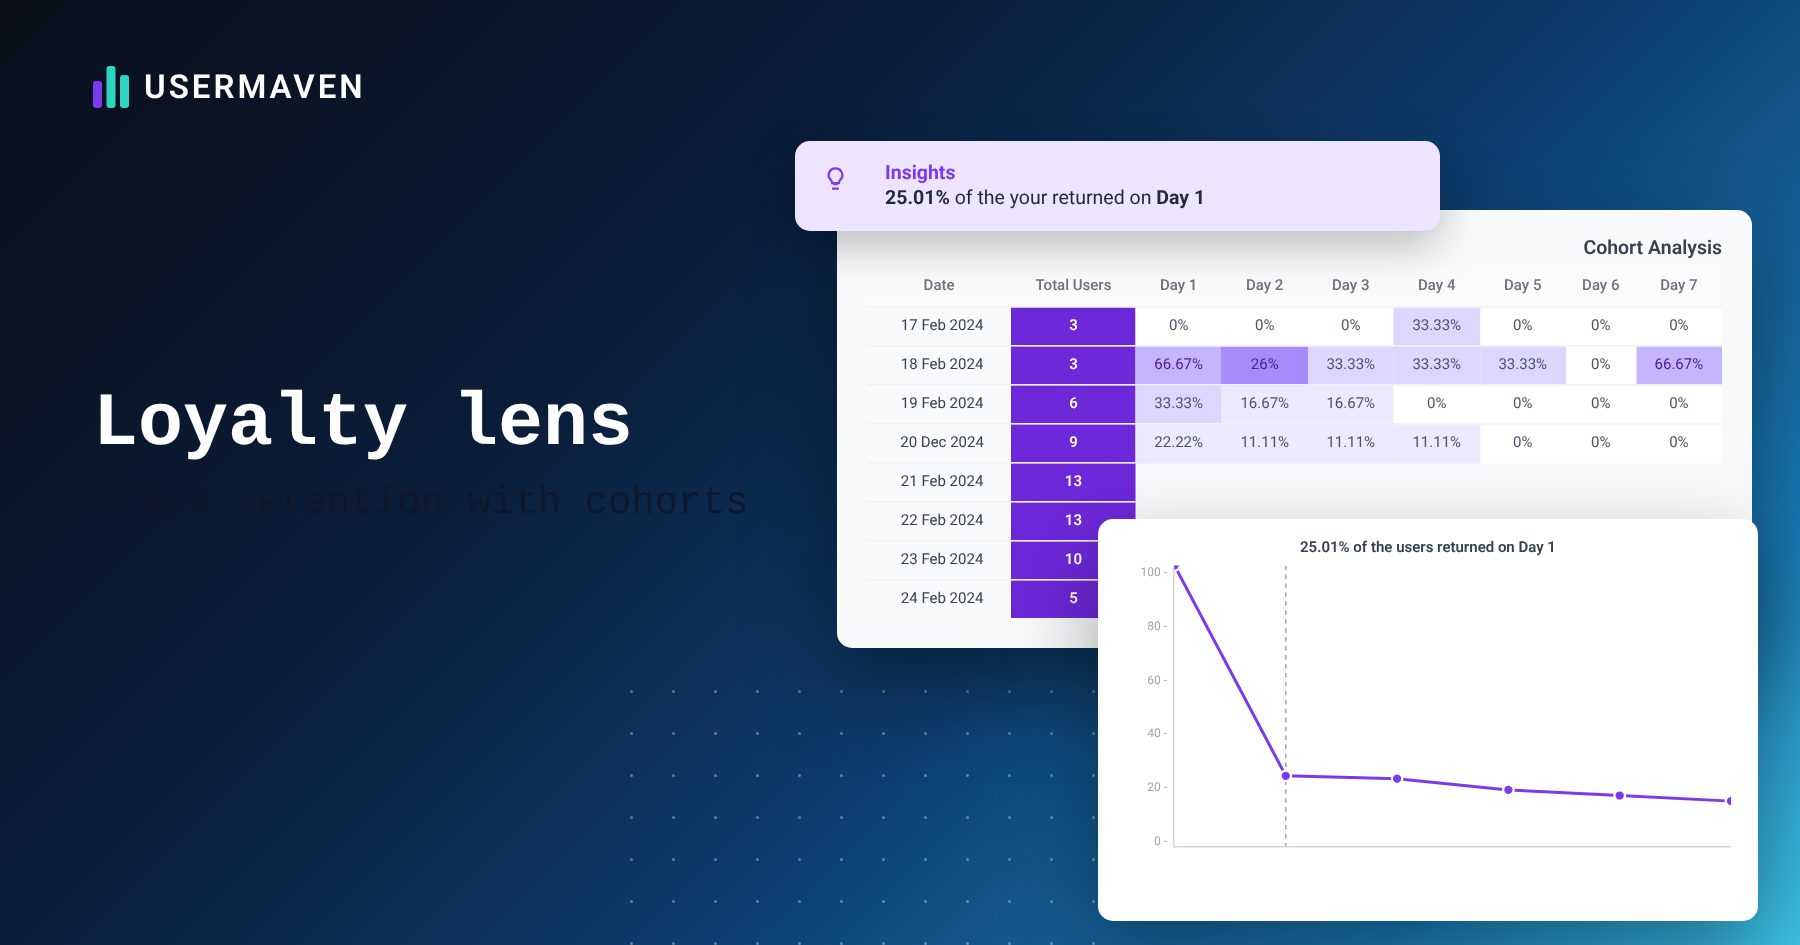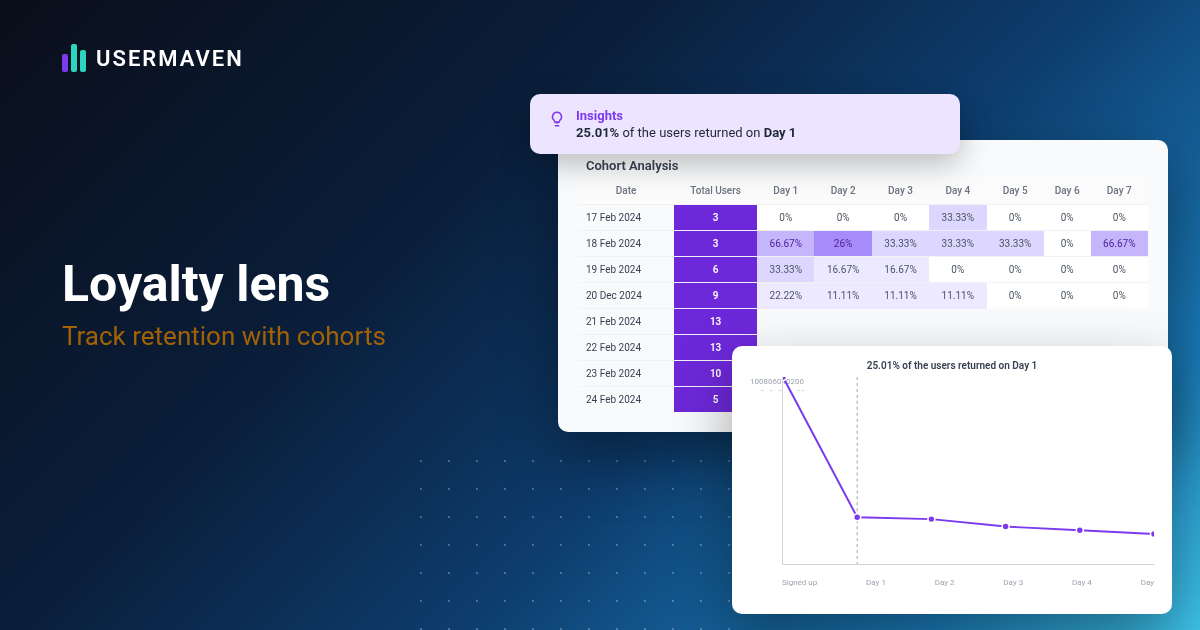--- a/index.html
+++ b/index.html
@@ -9,55 +9,55 @@
   font-family: -apple-system, BlinkMacSystemFont, "Segoe UI", Roboto, sans-serif;
   position: relative; overflow: hidden; color: #fff;
 }
 .logo { position: absolute; top: 44px; left: 62px; display: flex; align-items: center; gap: 10px; }
 .logo-bars { display: flex; align-items: flex-end; gap: 3px; }
 .logo-bars span { width: 6px; border-radius: 2px; }
 .b1 { height: 18px; background: #7c3aed; }
 .b2 { height: 28px; background: #2dd4bf; }
 .b3 { height: 22px; background: #2dd4bf; }
 .logo-text { font-size: 22px; font-weight: 600; letter-spacing: 2px; }
-.hero { position: absolute; left: 62px; top: 255px; }
+.hero { position: absolute; left: 62px; top: 255px; font-family: Liberation Mono, monospace; }
 .hero h1 { font-size: 50px; font-weight: 700; margin-bottom: 8px; }
-.hero p { font-size: 26px; font-weight: 400; color: #a16207; }
+.hero p { font-size: 26px; font-weight: 400; color: #0f172a; }
 .cohort-card {
   position: absolute; top: 140px; left: 558px; width: 610px;
   background: #f9fafb; border-radius: 10px;
   box-shadow: 0 25px 60px rgba(0,0,0,0.4);
   padding: 18px 20px 20px; color: #1f2937;
 }
-.cohort-title { font-size: 13px; font-weight: 600; margin-bottom: 4px; color: #374151; padding-left: 8px; }
+.cohort-title { font-size: 13px; font-weight: 600; margin-bottom: 4px; color: #374151; padding-left: 8px; text-align: right; }
 .cohort-sub { font-size: 10px; color: #6b7280; margin-bottom: 14px; padding-left: 8px; }
 table { border-collapse: collapse; width: 100%; font-size: 10px; }
 th { font-weight: 500; color: #6b7280; padding: 8px 4px; text-align: center; background: #fbfbfb; }
 td { padding: 7px 4px; text-align: center; color: #4b5563; border-top: 1px solid #f1f2f4; }
-td:first-child { text-align: left; padding-left: 8px; color: #374151; }
+td:first-child { text-align: center; padding-left: 8px; color: #374151; }
 .total-cell { background: #6d28d9; color: #fff; font-weight: 600; }
 .insights {
   position: absolute; top: 94px; left: 530px; width: 430px;
   background: #ede4ff; border-radius: 10px;
   box-shadow: 0 10px 30px rgba(0,0,0,0.25);
-  padding: 14px 18px; display: flex; gap: 10px; align-items: flex-start;
+  padding: 14px 18px; display: flex; gap: 24px; align-items: flex-start;
   z-index: 10;
 }
 .insights-icon { width: 18px; height: 18px; color: #7c3aed; flex-shrink: 0; margin-top: 2px; }
 .insights-title { font-size: 13px; font-weight: 700; color: #7c3aed; margin-bottom: 2px; }
 .insights-text { font-size: 13px; color: #1f2937; }
 .chart-card {
   position: absolute; top: 346px; left: 732px; width: 440px; height: 268px;
   background: #fff; border-radius: 10px;
   box-shadow: 0 25px 60px rgba(0,0,0,0.35);
   padding: 14px 18px; color: #1f2937; z-index: 5;
 }
 .chart-title { font-size: 10px; font-weight: 600; text-align: center; margin-bottom: 6px; color: #374151; }
 .chart-area { position: relative; height: 210px; }
-.y-axis { position: absolute; left: 0; top: 0; bottom: 22px; width: 28px; display: flex; flex-direction: row; justify-content: space-between; }
+.y-axis { position: absolute; left: 0; top: 0; bottom: 22px; width: 28px; display: flex; flex-direction: column; justify-content: space-between; }
 .y-axis span { font-size: 8px; color: #9ca3af; text-align: right; }
 .plot { position: absolute; left: 32px; right: 0; top: 0; bottom: 22px; border-left: 1px solid #d1d5db; border-bottom: 1px solid #d1d5db; }
 .x-axis { position: absolute; left: 32px; right: 0; bottom: 0; display: flex; justify-content: space-between; }
 .x-axis span { font-size: 8px; color: #9ca3af; }
 .dots-grid { position: absolute; left: 420px; top: 460px; display: grid; grid-template-columns: repeat(12, 14px); grid-auto-rows: 14px; gap: 14px; opacity: 0.35; z-index: -1; }
 .dots-grid span { width: 2px; height: 2px; background: #fff; border-radius: 50%; }
 </style>
 </head>
 <body>
 
@@ -75,21 +75,21 @@
   <p>Track retention with cohorts</p>
 </div>
 
 <div class="insights">
   <svg class="insights-icon" viewBox="0 0 24 24" fill="none" stroke="currentColor" stroke-width="2">
     <path d="M9 21h6M10 17h4M12 3a6 6 0 0 0-4 10.5c.7.8 1 1.5 1 2.5h6c0-1 .3-1.7 1-2.5A6 6 0 0 0 12 3z"></path>
   </svg>
   <div>
     <div class="insights-title">Insights</div>
     <div class="insights-text">
-      <strong>25.01%</strong><span> of the users returned on </span><strong>Day 1</strong>
+      <strong>25.01%</strong><span> of the your returned on </span><strong>Day 1</strong>
     </div>
   </div>
 </div>
 
 <div class="cohort-card">
   <div class="cohort-title">Cohort Analysis</div>
   <table>
     <thead>
         <tr id="cohort-head">
           <th>Date</th>
@@ -184,28 +184,20 @@
           <line x1="74" x2="74" y1="0" y2="188" stroke="#9ca3af" stroke-width="1" stroke-dasharray="3,3"></line>
           <path d="M0,0 L74,140.9812 L148,142.88 L222,150.4 L296,154.16 L370,157.92 " fill="none" stroke="#7c3aed" stroke-width="2"></path>
           <circle cx="0" cy="0" r="3.5" fill="#7c3aed" stroke="#fff" stroke-width="1.5"></circle>
           <circle cx="74" cy="140.9812" r="3.5" fill="#7c3aed" stroke="#fff" stroke-width="1.5"></circle>
           <circle cx="148" cy="142.88" r="3.5" fill="#7c3aed" stroke="#fff" stroke-width="1.5"></circle>
           <circle cx="222" cy="150.4" r="3.5" fill="#7c3aed" stroke="#fff" stroke-width="1.5"></circle>
           <circle cx="296" cy="154.16" r="3.5" fill="#7c3aed" stroke="#fff" stroke-width="1.5"></circle>
           <circle cx="370" cy="157.92" r="3.5" fill="#7c3aed" stroke="#fff" stroke-width="1.5"></circle>
         </svg>
     </div>
-    <div class="x-axis" id="x-axis">
-        <span>Signed up</span>
-        <span>Day 1</span>
-        <span>Day 2</span>
-        <span>Day 3</span>
-        <span>Day 4</span>
-        <span>Day</span>
-      </div>
   </div>
 </div>
 
 <div class="dots-grid" id="dots">
     <span></span>
     <span></span>
     <span></span>
     <span></span>
     <span></span>
     <span></span>

